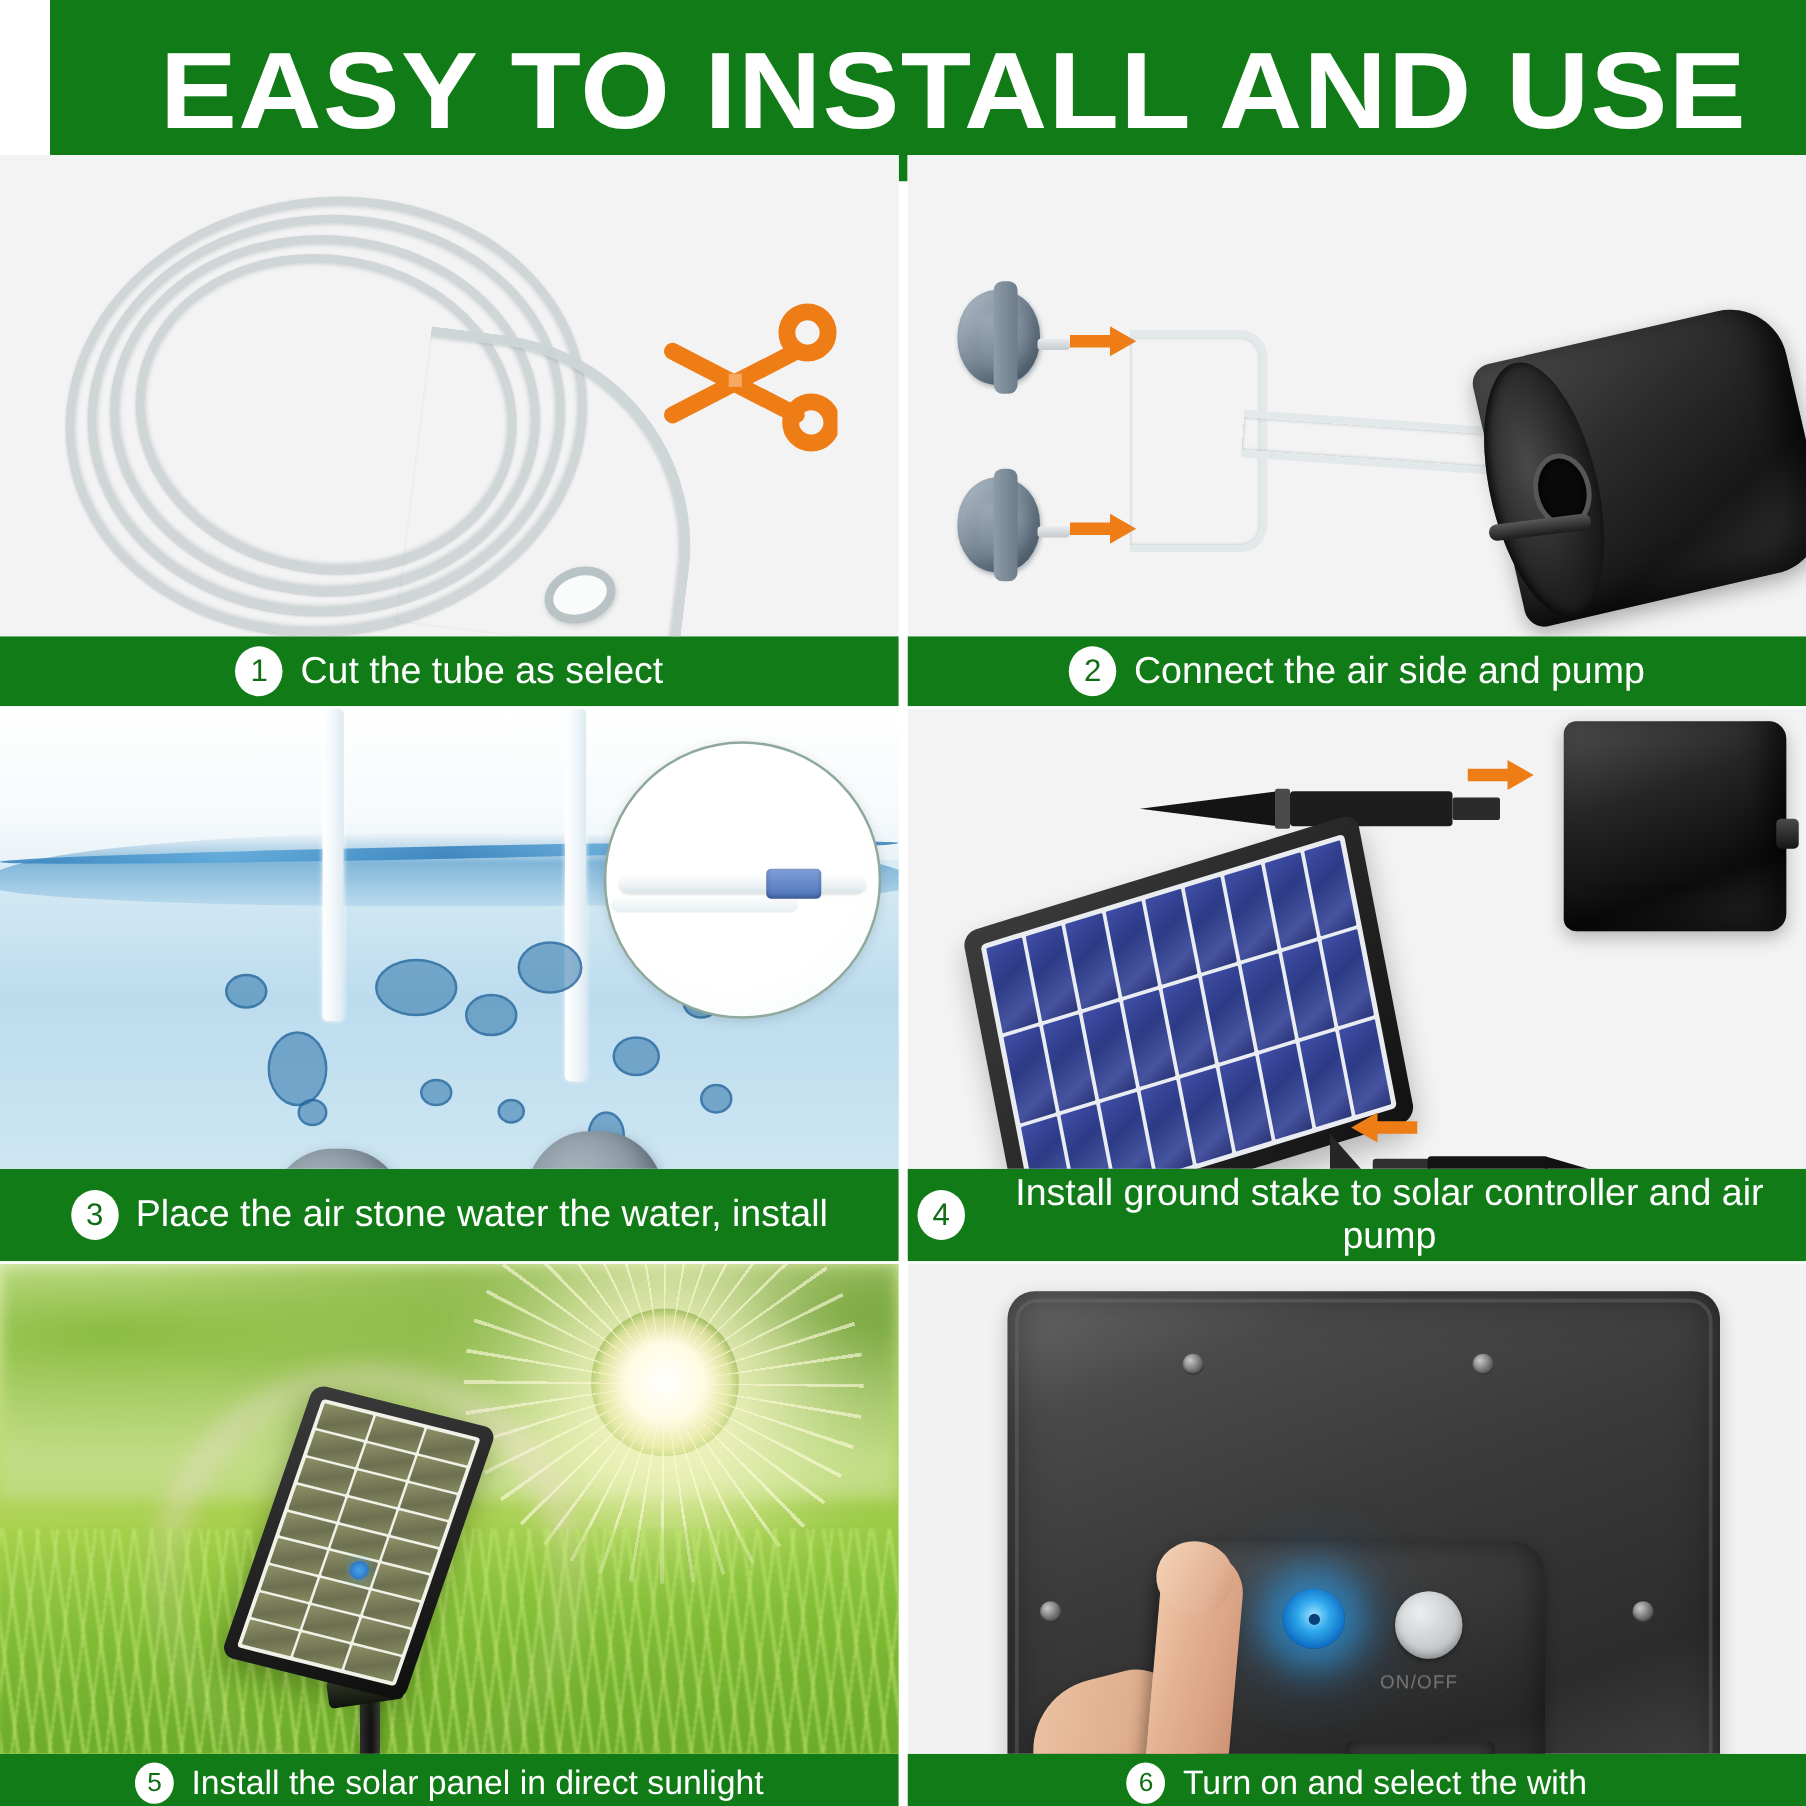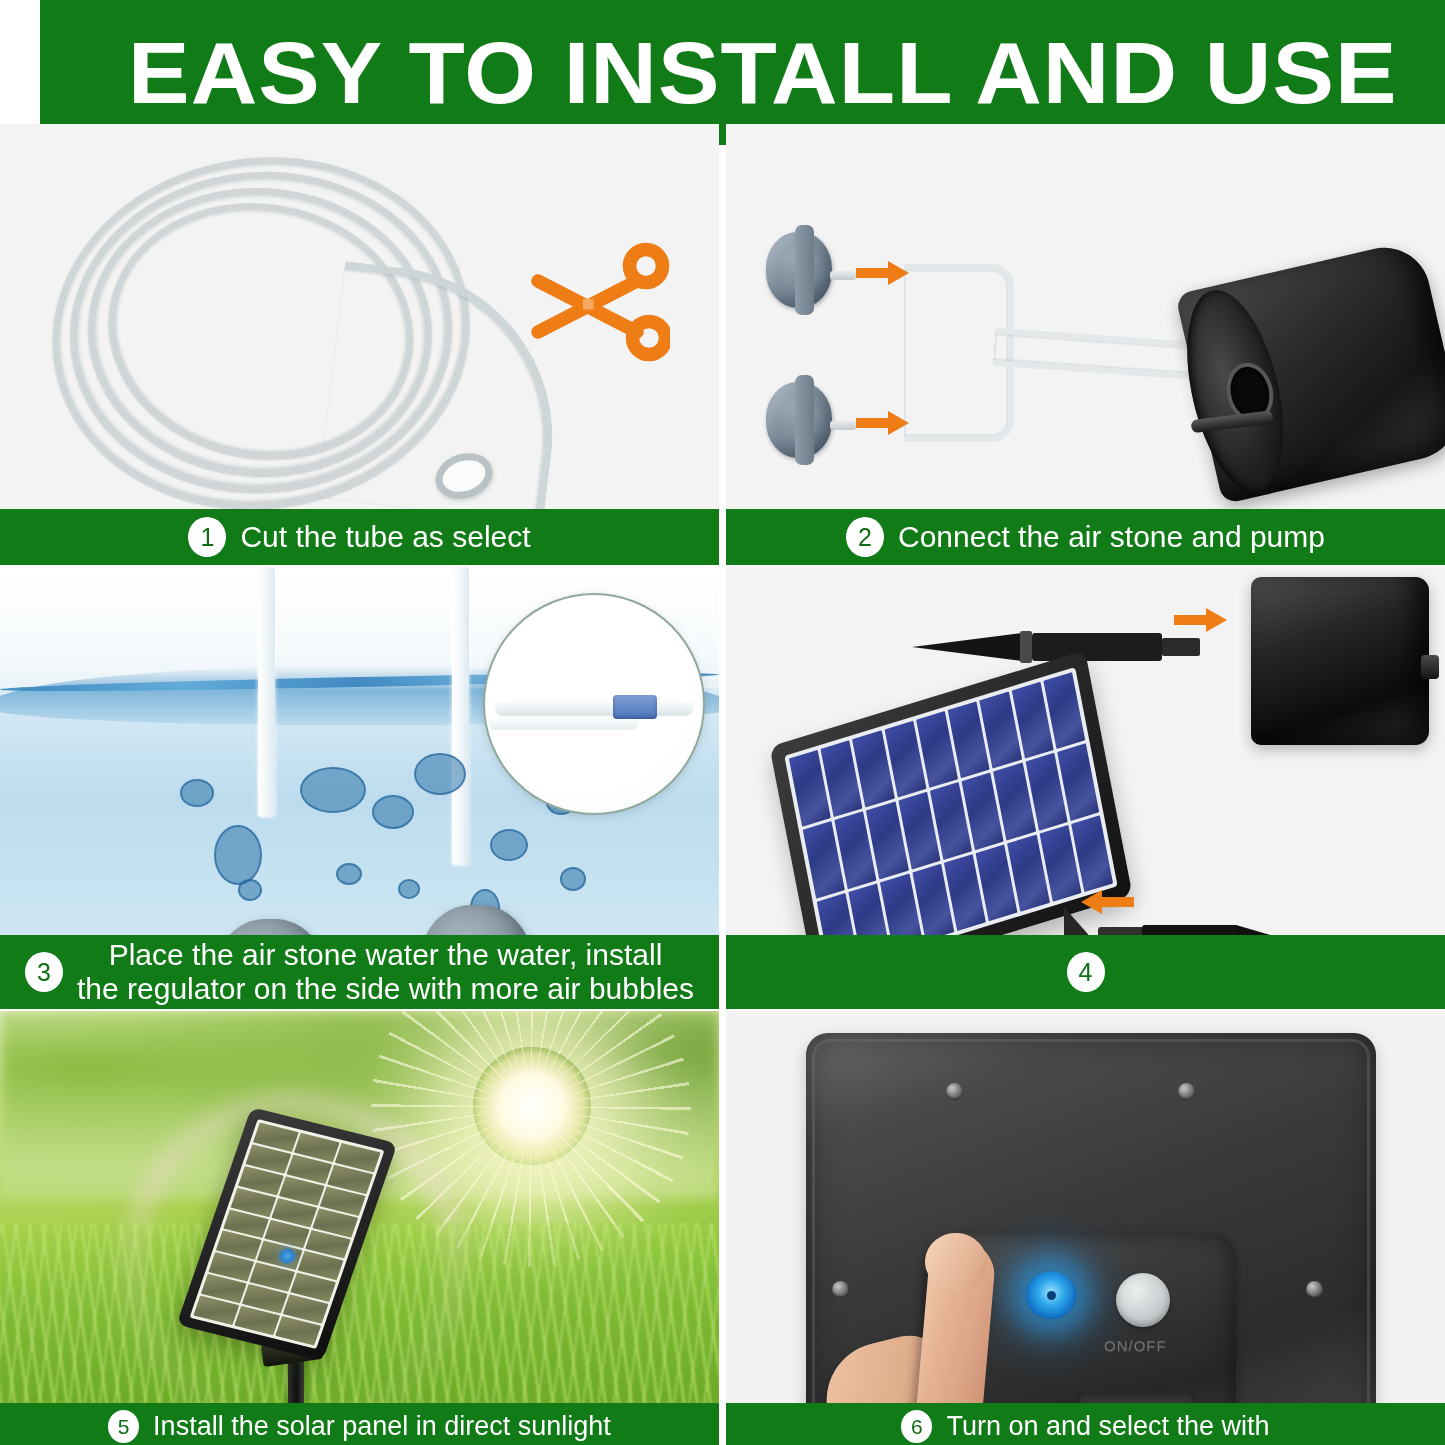--- a/index.html
+++ b/index.html
@@ -250,21 +250,21 @@
         <div class="tubing" style="left:268px;top:212px;width:236px;height:26px;border-top:6px solid #e3e8ea;border-bottom:6px solid #e3e8ea;border-left:none;border-right:none;border-radius:0;transform:rotate(4deg);"></div>
         <div class="pump">
           <div class="pump-face">
             <div class="pump-hole"></div>
           </div>
           <div class="pump-pin"></div>
         </div>
       </div>
       <div class="caption cap-h56">
         <span class="badge">2</span>
-        <span class="cap-text">Connect the air stone and pump</span>
+        <span class="cap-text">Connect the air side and pump</span>
       </div>
     </div>
 
     <div class="cell">
       <div class="art p3">
         <div class="sky"></div>
         <div class="water-body"></div>
         <div class="waterline"></div>
         <div class="wave-crest"></div>
 
@@ -290,21 +290,20 @@
         <div class="inset-circle">
           <div class="inset-tube"></div>
           <div class="inset-tube2"></div>
           <div class="regulator"></div>
         </div>
       </div>
       <div class="caption cap-h74">
         <span class="badge">3</span>
         <span class="cap-text two">
           <span>Place the air stone water the water, install</span><br>
-          <span>the regulator on the side with more air bubbles</span>
         </span>
       </div>
     </div>
 
     <div class="cell">
       <div class="art p4">
         <svg style="position:absolute;left:186px;top:54px;width:300px;height:50px;" viewBox="0 0 300 50">
           <path d="M0 26 L110 12 L110 40 Z" fill="#141414"></path>
           <rect x="108" y="10" width="12" height="32" rx="2" fill="#4a4a4a"></rect>
           <rect x="120" y="12" width="130" height="28" rx="3" fill="#1d1d1d"></rect>
@@ -356,20 +355,21 @@
           <path d="M54 8H22V1L1 13l21 12v-7h32z" fill="#ef7d16"></path>
         </svg>
         <svg style="position:absolute;left:372px;top:348px;width:190px;height:48px;" viewBox="0 0 190 48">
           <rect x="0" y="12" width="46" height="24" rx="3" fill="#303030"></rect>
           <rect x="44" y="10" width="96" height="28" rx="3" fill="#141414"></rect>
           <path d="M138 10 L186 24 L138 38 Z" fill="#111"></path>
         </svg>
       </div>
       <div class="caption cap-h74">
         <span class="badge">4</span>
+        <span class="cap-text">Install ground stake to solar controller and air pump</span>
       </div>
     </div>
 
     <div class="cell">
       <div class="art p5">
         <div class="p5-trees"></div>
         <div class="sunrays"></div>
         <div class="sun"></div>
         <div class="flare"></div>
         <div class="grass"></div>

